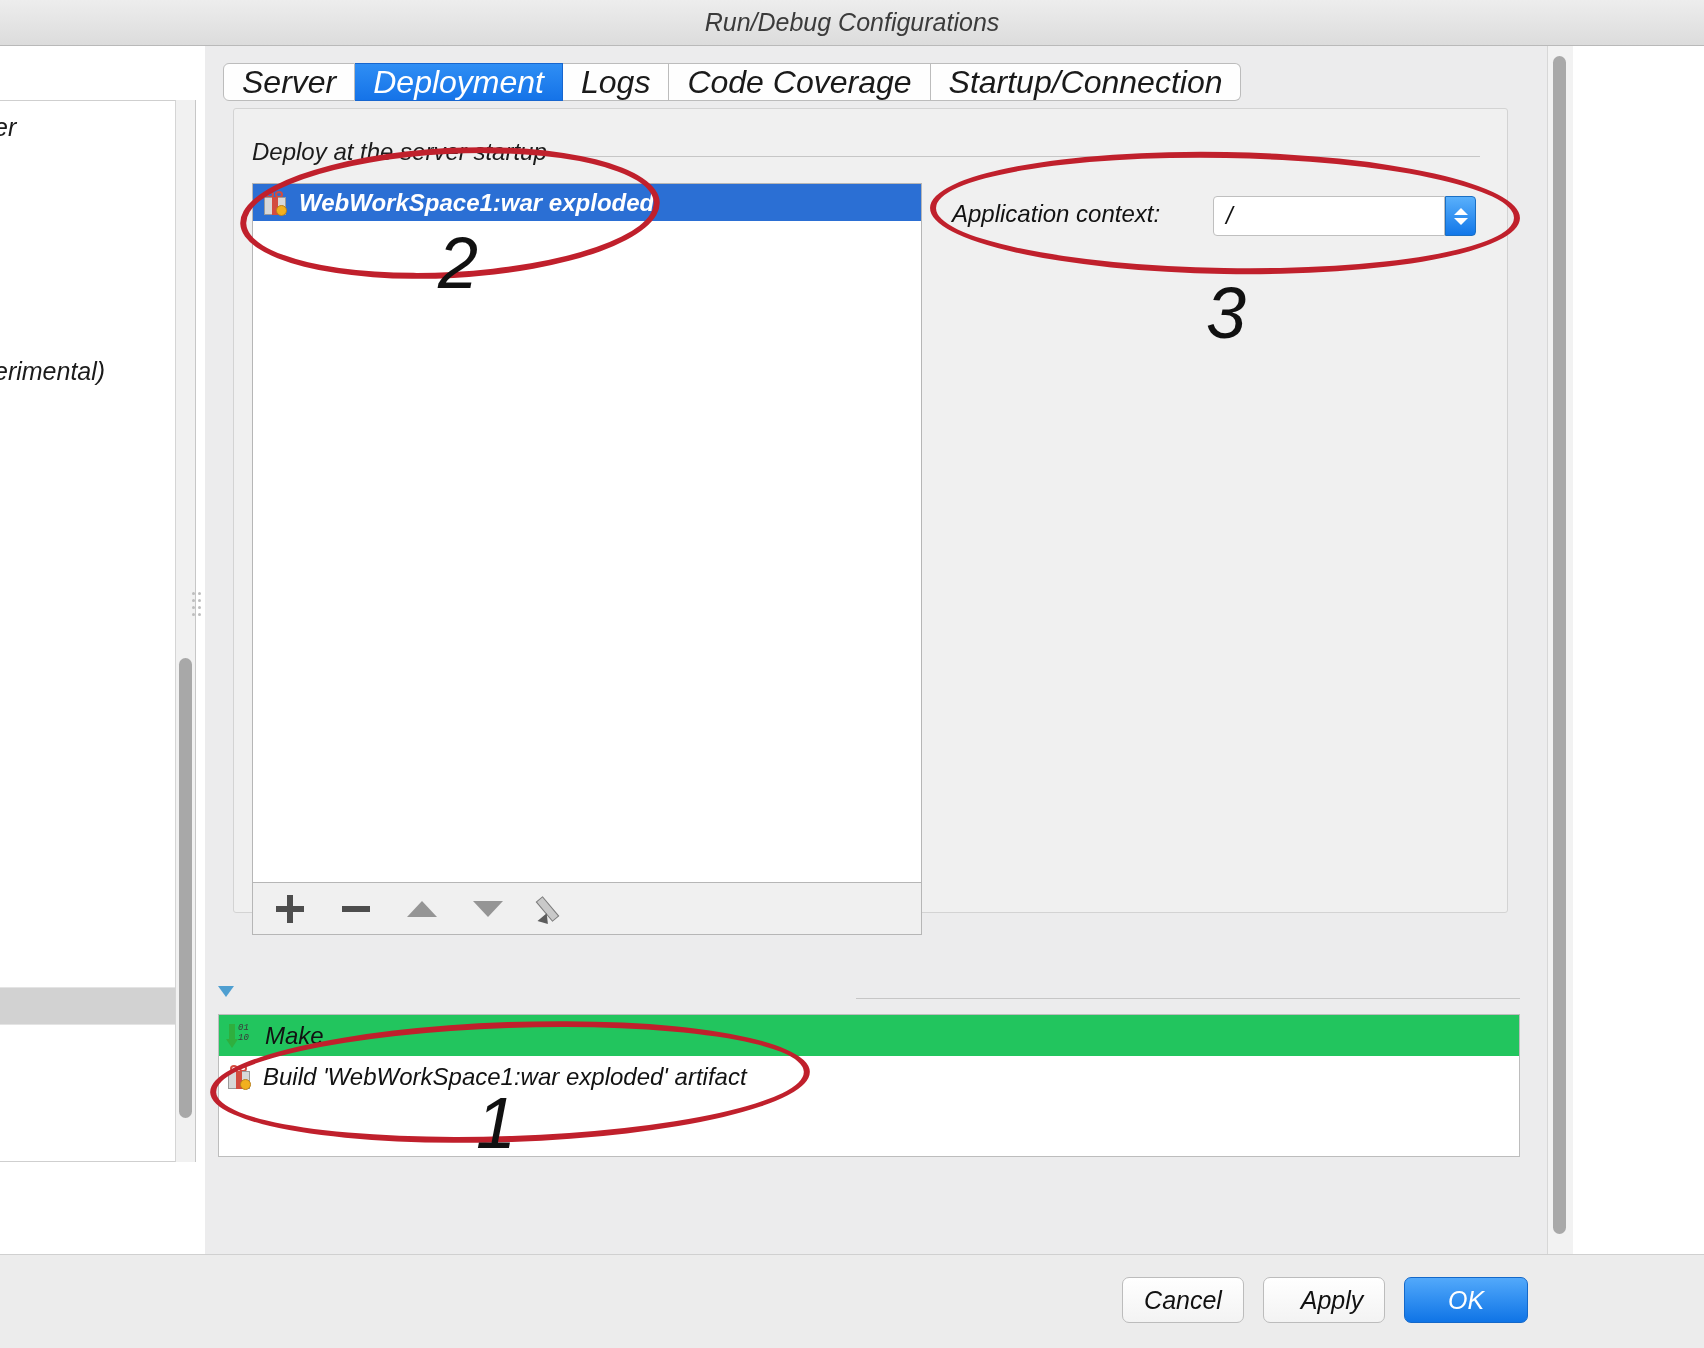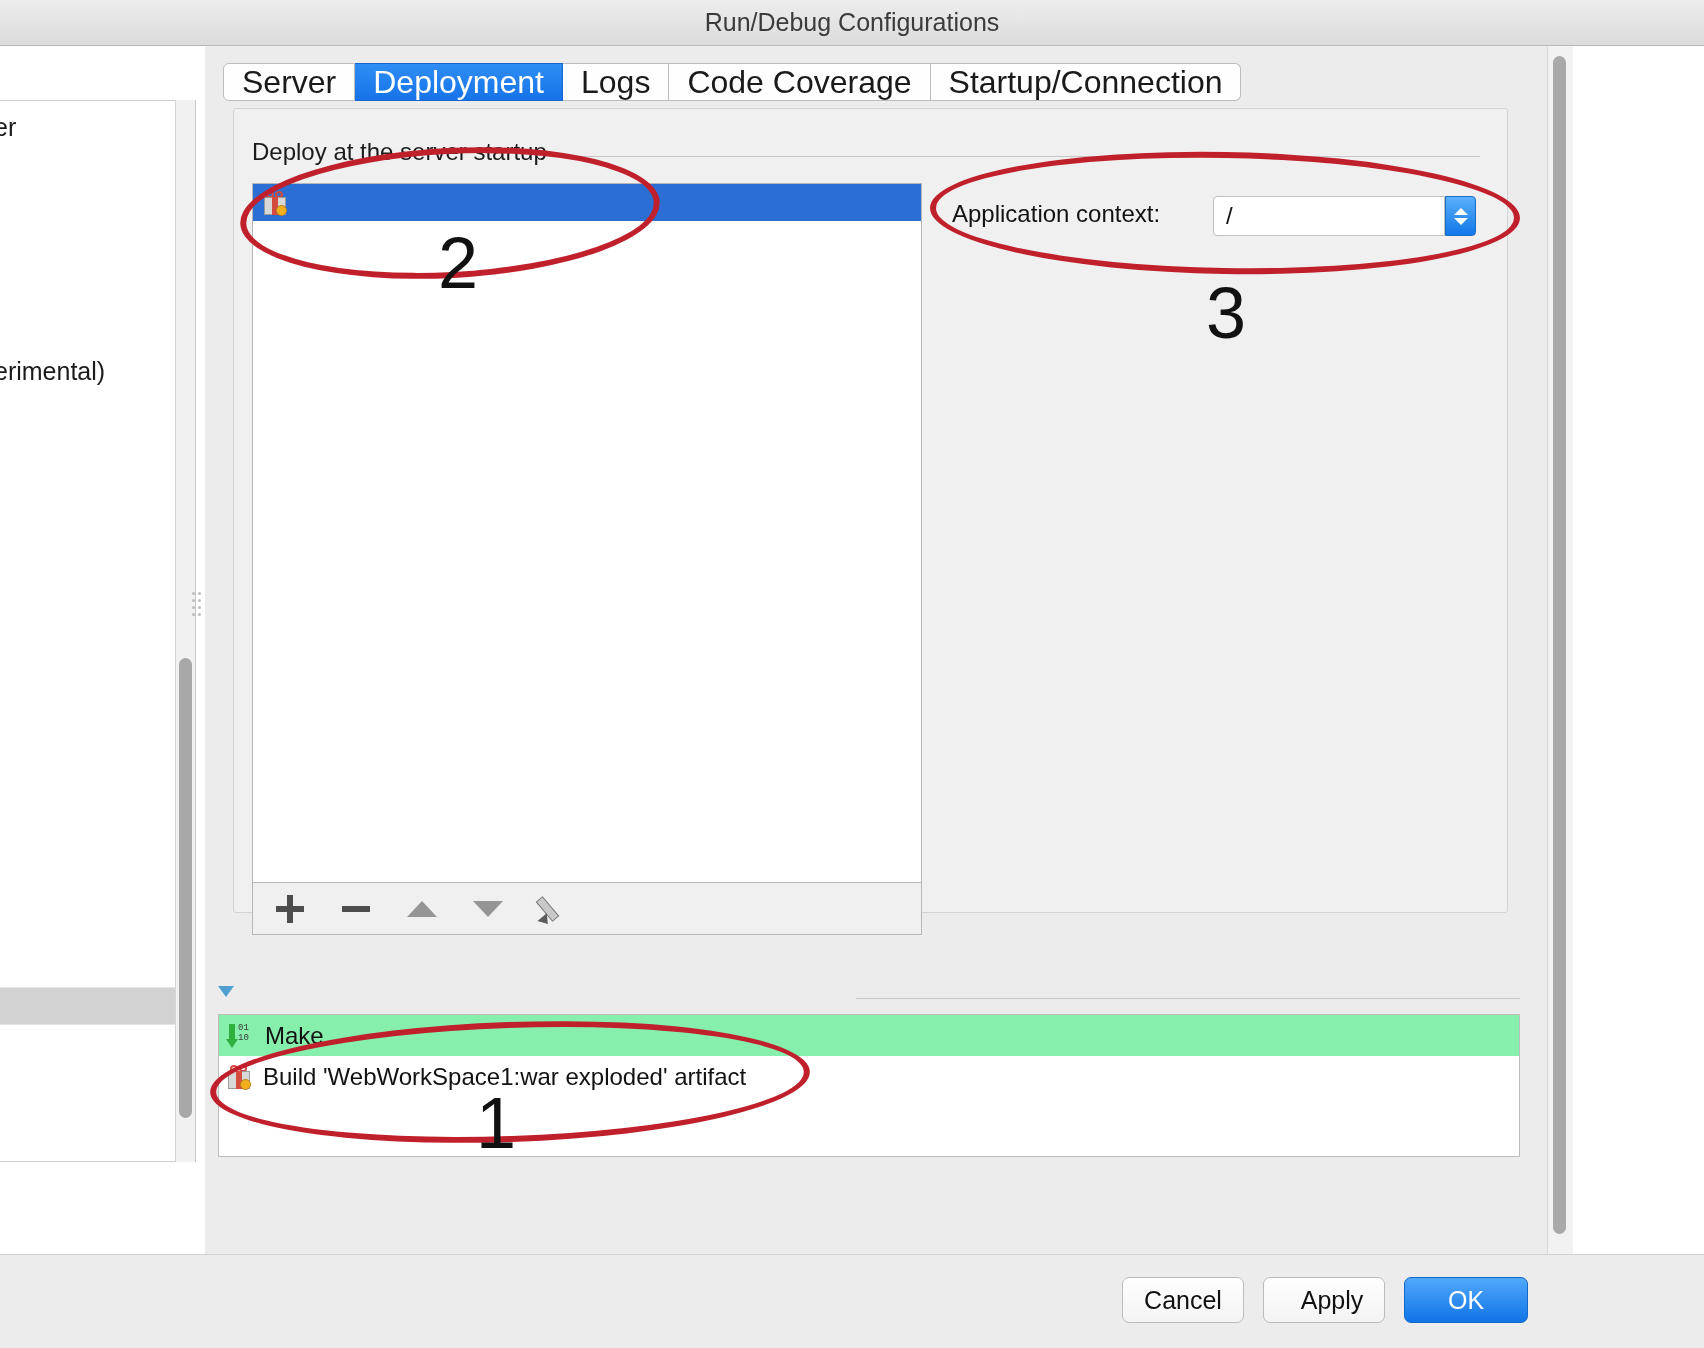--- a/index.html
+++ b/index.html
@@ -2,21 +2,21 @@
 <html><head>
 <meta charset="utf-8">
 <style>
   * { box-sizing: border-box; margin: 0; padding: 0; }
   html, body {
     width: 1704px; height: 1348px;
     font-family: "Liberation Sans", sans-serif;
     background: #ffffff;
     overflow: hidden;
   }
-  #root { position: relative; width: 1704px; height: 1124px; }
+  #root { position: relative; width: 1704px; height: 1124px; font-style: italic; }
 
   
   .titlebar {
     position: absolute; left: 0; top: 0; width: 1704px; height: 46px;
     background: linear-gradient(#ededed, #dcdcdc);
     border-bottom: 1px solid #b9b9b9;
   }
   .titlebar .title {
     position: absolute; left: 0; top: 0; width: 1704px;
     text-align: center; line-height: 44px;
@@ -224,21 +224,21 @@
   }
   .bl-box {
     position: absolute; left: 218px; top: 1014px;
     width: 1302px; height: 143px;
     background: #ffffff; border: 1px solid #bdbdbd;
   }
   .bl-row {
     height: 41px; display: flex; align-items: center; gap: 10px;
     padding-left: 8px; font-size: 24px; color: #121212;
   }
-  .bl-row.alt { background: #86efac; text-align: center; }
+  .bl-row.alt { background: #22c55e; text-align: center; }
 
   .make-icon { position: relative; width: 28px; height: 28px; flex: 0 0 28px; }
   .make-icon .arrow {
     position: absolute; left: 2px; top: 2px; width: 6px; height: 17px; background: #2faf3e;
   }
   .make-icon .ahead {
     position: absolute; left: -1px; top: 17px; width: 0; height: 0;
     border-left: 6px solid transparent; border-right: 6px solid transparent;
     border-top: 9px solid #2faf3e;
   }
@@ -342,20 +342,21 @@
 
   <div class="list-box">
     <div class="list-row">
       <span class="artifact-icon">
         <span class="bowl"></span>
           <span class="bowr"></span>
         <span class="box"></span>
           <span class="band"></span>
           <span class="badge"></span>
       </span>
+      <span>WebWorkSpace1:war exploded</span>
     </div>
   </div>
 
   <div class="list-toolbar">
     <div class="tb-btn tb-plus"></div>
     <div class="tb-btn tb-minus"></div>
     <div class="tb-btn">
         <span class="tri-up"></span>
       </div>
     <div class="tb-btn">

